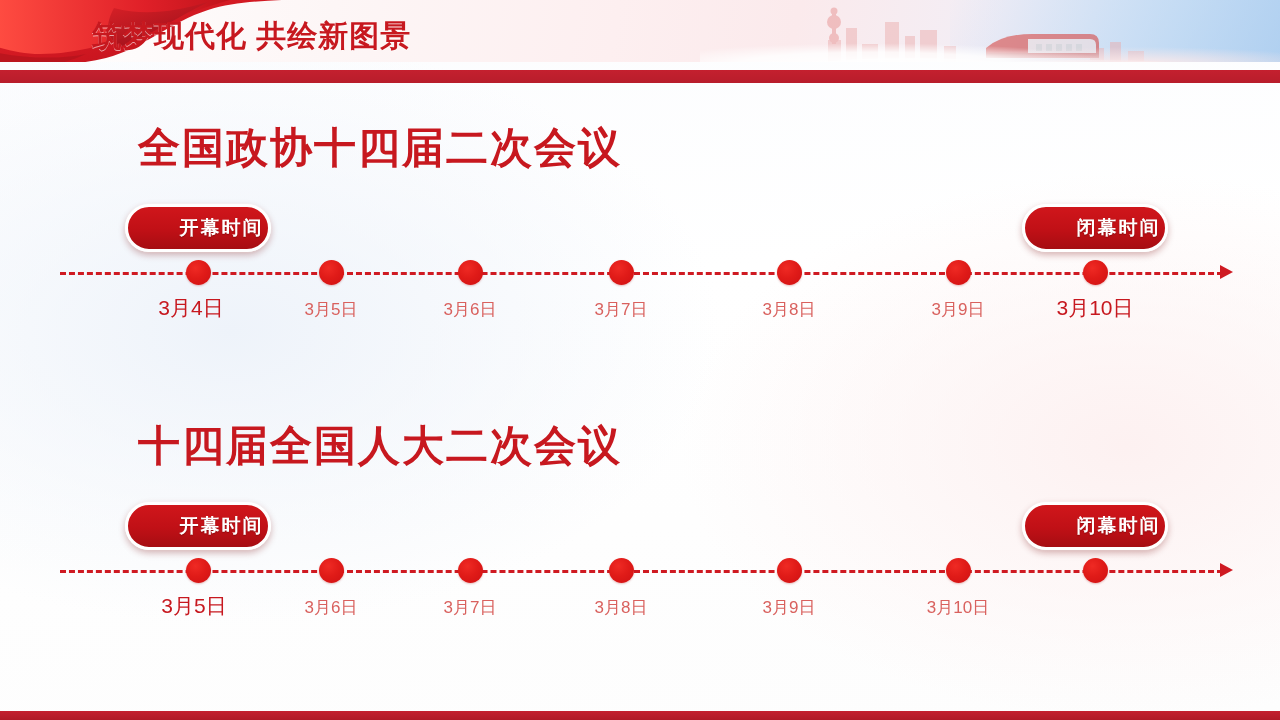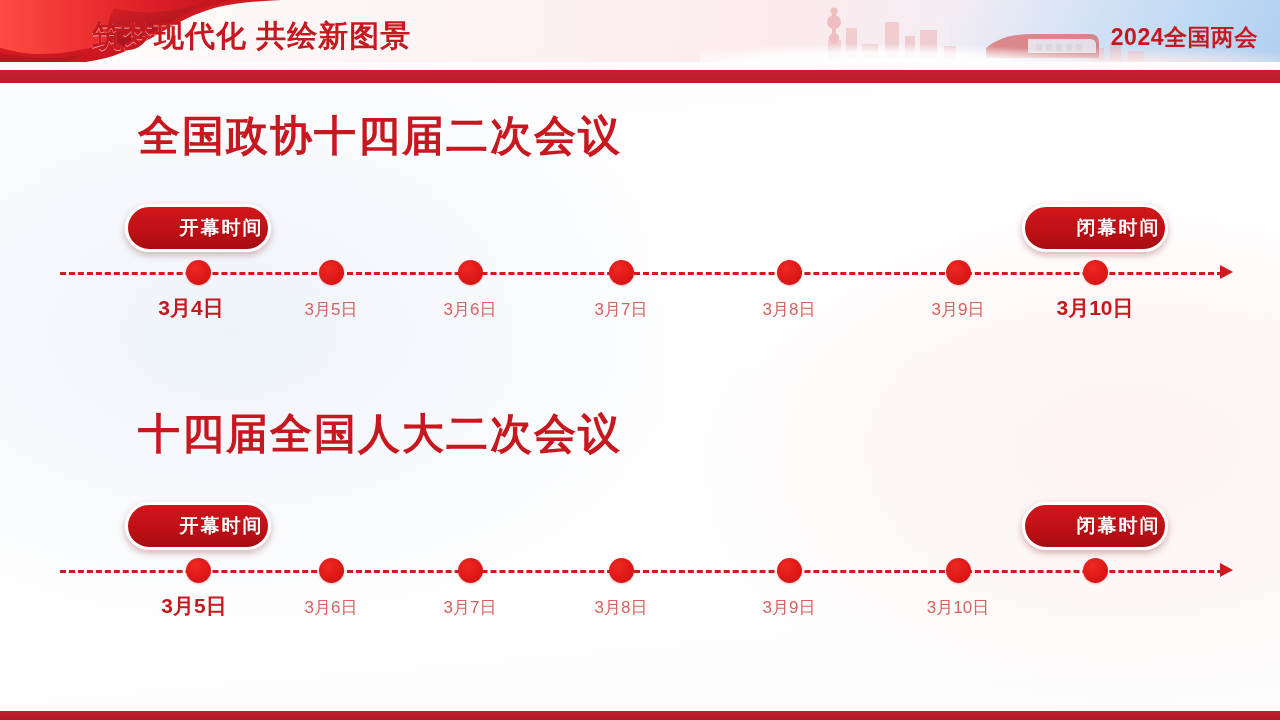--- a/index.html
+++ b/index.html
@@ -101,21 +101,21 @@
     background: linear-gradient(180deg, #c4202f 0%, #b81d2b 100%);
   }
 
   
   .section { position: absolute; left: 0; width: 1280px; }
   #section-0 { top: 108px; }
   #section-1 { top: 406px; }
 
   .section-title {
     position: absolute;
-    left: 138px; top: 0;
+    left: 138px; top: 12px;
     font-size: 42px;
     font-weight: bold;
     letter-spacing: 2px;
     color: #c7181f;
     white-space: nowrap;
   }
 
   
   .timeline {
     position: absolute;
@@ -160,21 +160,21 @@
     position: absolute;
     top: 94px;
     width: 200px;
     margin-left: -100px;
     text-align: center;
     font-size: 17px;
     color: #d9615e;
     white-space: nowrap;
   }
   .node-label.emph {
-    font-weight: bold;
+    font-weight: normal;
     font-size: 21px;
     color: #c7181f;
     top: 90px;
   }
 
   
   .badge {
     position: absolute;
     top: 0px;
     height: 48px;
@@ -275,21 +275,20 @@
           <stop offset="100%" stop-color="#96101a"></stop>
         </linearGradient>
       </defs>
       <path d="M0 0 H330 C300 6 250 2 214 14 C176 26 150 52 112 62 C74 72 34 66 0 74 Z" fill="url(#rib1)"></path>
       <path d="M0 0 H250 C214 10 184 20 150 34 C118 47 84 58 46 58 C30 58 14 54 0 50 Z" fill="url(#rib2)"></path>
       <path d="M120 12 C150 20 180 16 214 6 C186 20 158 38 128 50 C110 44 112 26 120 12 Z" fill="url(#rib3)" opacity="0.85"></path>
       <path d="M0 56 C30 62 62 64 92 58 C62 72 28 74 0 78 Z" fill="#b2141c" opacity="0.7"></path>
     </svg>
 
     <div id="header-title">筑梦现代化  共绘新图景</div>
-    <div id="header-brand">2024全国两会</div>
   </div>
 
   <div id="header-rule"></div>
 
   <div class="section" id="section-0">
     <div class="section-title">全国政协十四届二次会议</div>
 
     <div class="timeline">
       <div class="axis"></div>
       <div class="axis-arrow"></div>

